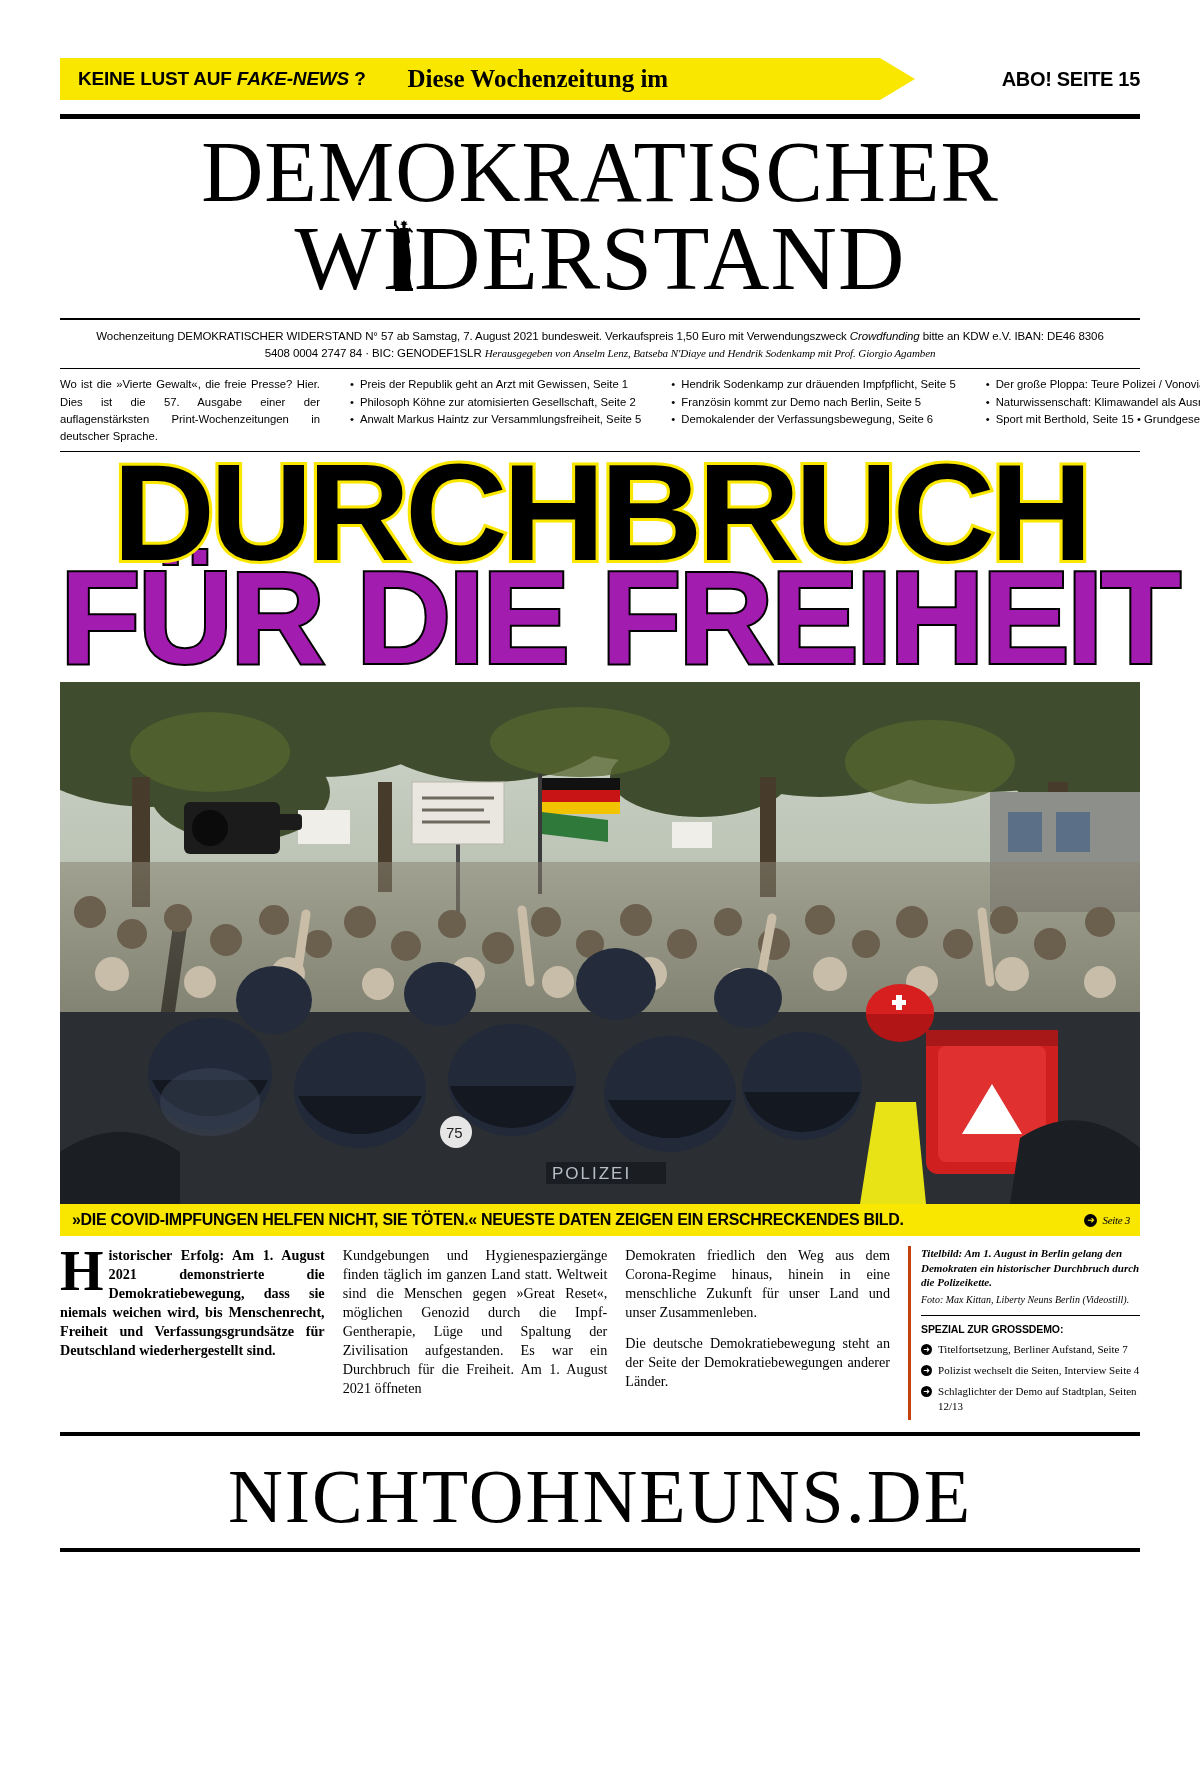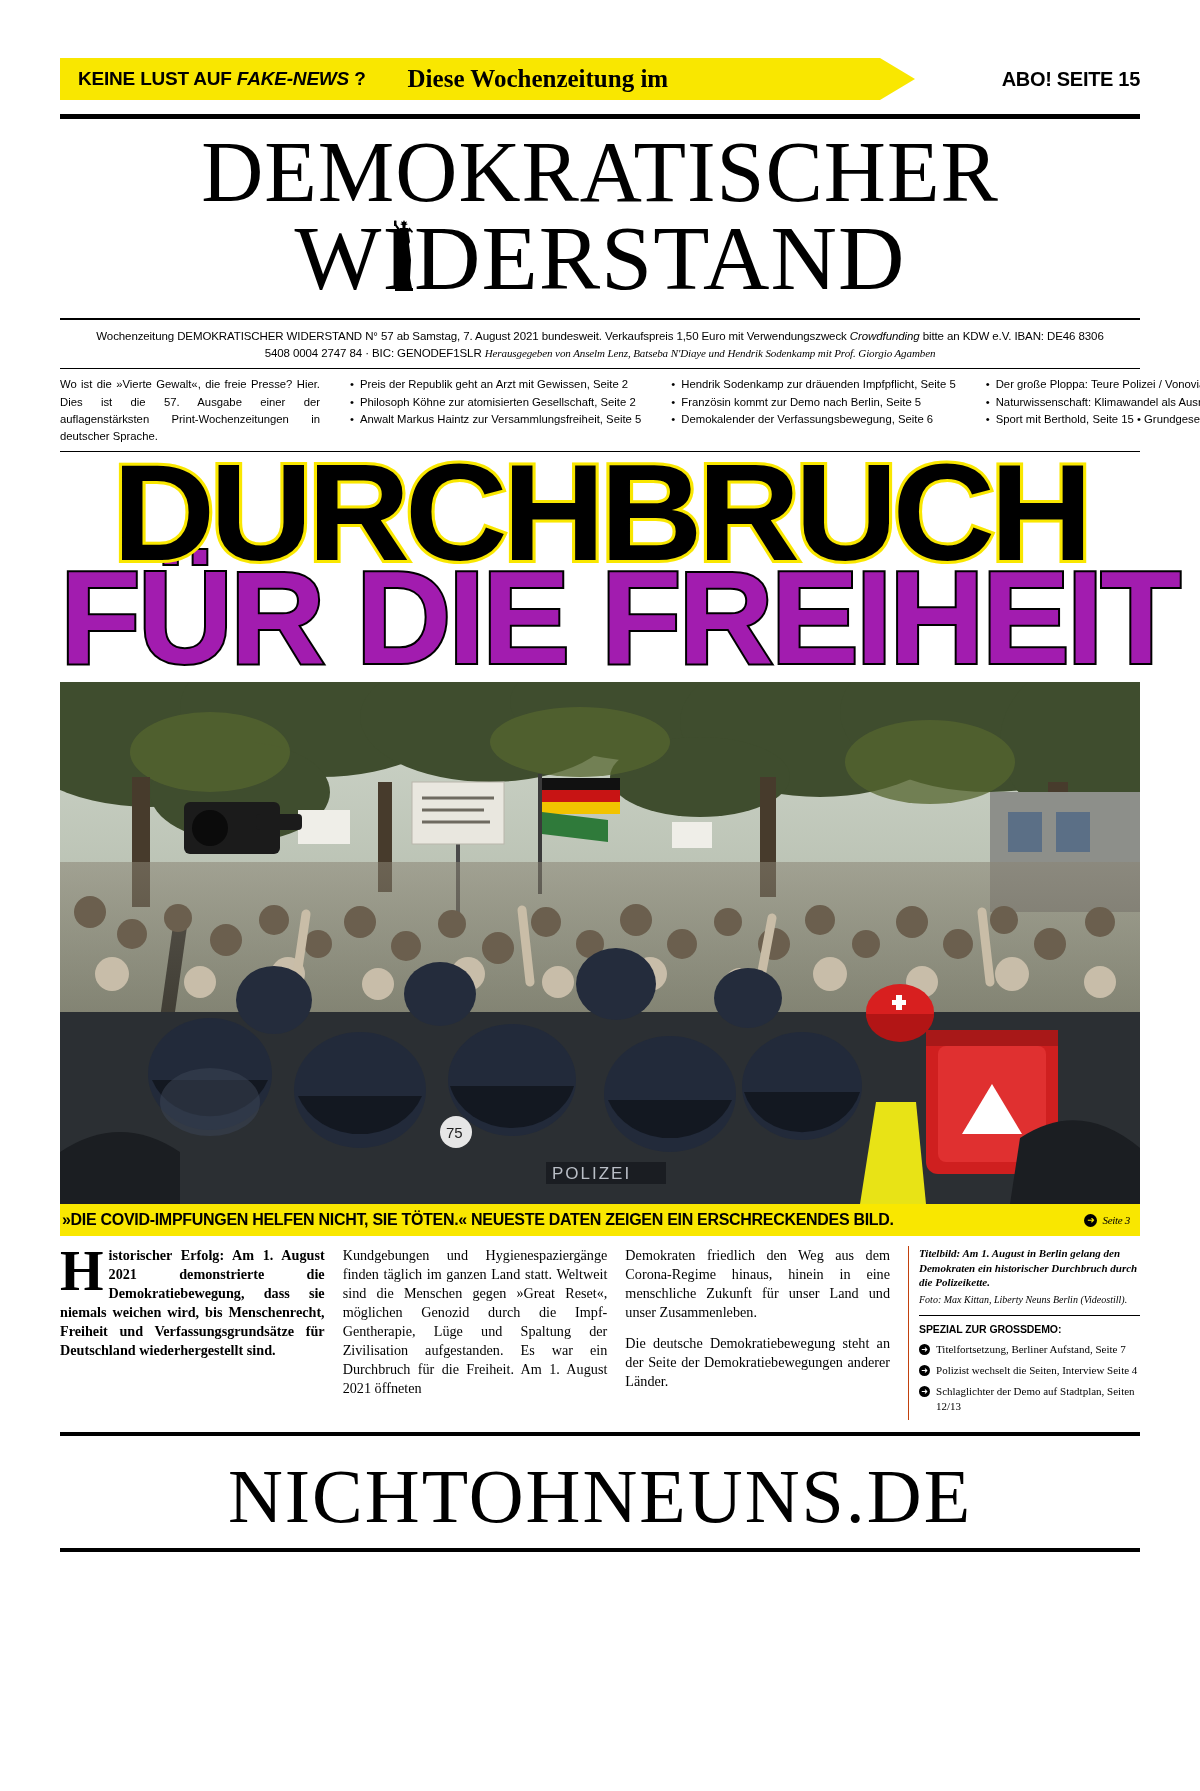--- a/index.html
+++ b/index.html
@@ -165,21 +165,21 @@
   }
   .photo svg { display: block; width: 100%; height: 100%; }
 
   
   .caption-bar {
     background: #f9e700;
     height: 32px;
     display: flex;
     align-items: center;
     justify-content: space-between;
-    padding: 0 10px 0 2px;
+    padding: 0 10px 0 12px;
     font-weight: bold;
     font-size: 16px;
     letter-spacing: -0.3px;
   }
   .caption-seite {
     display: flex;
     align-items: center;
     gap: 5px;
     font-size: 11px;
     font-weight: normal;
@@ -216,21 +216,21 @@
   .dropcap {
     float: left;
     font-size: 56px;
     line-height: 0.82;
     font-weight: bold;
     padding: 3px 5px 0 0;
     font-family: "Liberation Serif", serif;
   }
   .sidecol {
     flex: 0 0 232px;
-    border-left: 1px solid #c2410c;
+    border-left: 3px solid #c2410c;
     padding-left: 10px;
   }
   .titelbild {
     font-family: "Liberation Serif", serif;
     font-size: 11px;
     line-height: 1.32;
     font-style: italic;
     font-weight: bold;
   }
   .titelbild .foto {
@@ -322,21 +322,21 @@
     <span>Wochenzeitung DEMOKRATISCHER WIDERSTAND N° 57 ab Samstag, 7. August 2021 bundesweit. Verkaufspreis 1,50 Euro mit Verwendungszweck </span><span class="it">Crowdfunding</span><span> bitte an KDW e.V. IBAN: DE46 8306 5408 0004 2747 84 · BIC: GENODEF1SLR </span>
     <span class="l2">Herausgegeben von Anselm Lenz, Batseba N'Diaye und Hendrik Sodenkamp mit Prof. Giorgio Agamben</span>
   </div>
 
   <div class="rule-thin"></div>
 
   <div class="teasers">
     <div class="col first">Wo ist die »Vierte Gewalt«, die freie Presse? Hier. Dies ist die 57. Ausgabe einer der auflagenstärksten Print-Wochenzeitungen in deutscher Sprache.</div>
     <div class="col">
       <ul>
-        <li>Preis der Republik geht an Arzt mit Gewissen, Seite 2</li>
+        <li>Preis der Republik geht an Arzt mit Gewissen, Seite 1</li>
         <li>Philosoph Köhne zur atomisierten Gesellschaft, Seite 2</li>
         <li>Anwalt Markus Haintz zur Versammlungsfreiheit, Seite 5</li>
       </ul>
     </div>
     <div class="col">
       <ul>
         <li>Hendrik Sodenkamp zur dräuenden Impfpflicht, Seite 5</li>
         <li>Französin kommt zur Demo nach Berlin,  Seite  5</li>
         <li>Demokalender  der  Verfassungsbewegung,   Seite   6</li>
       </ul>

